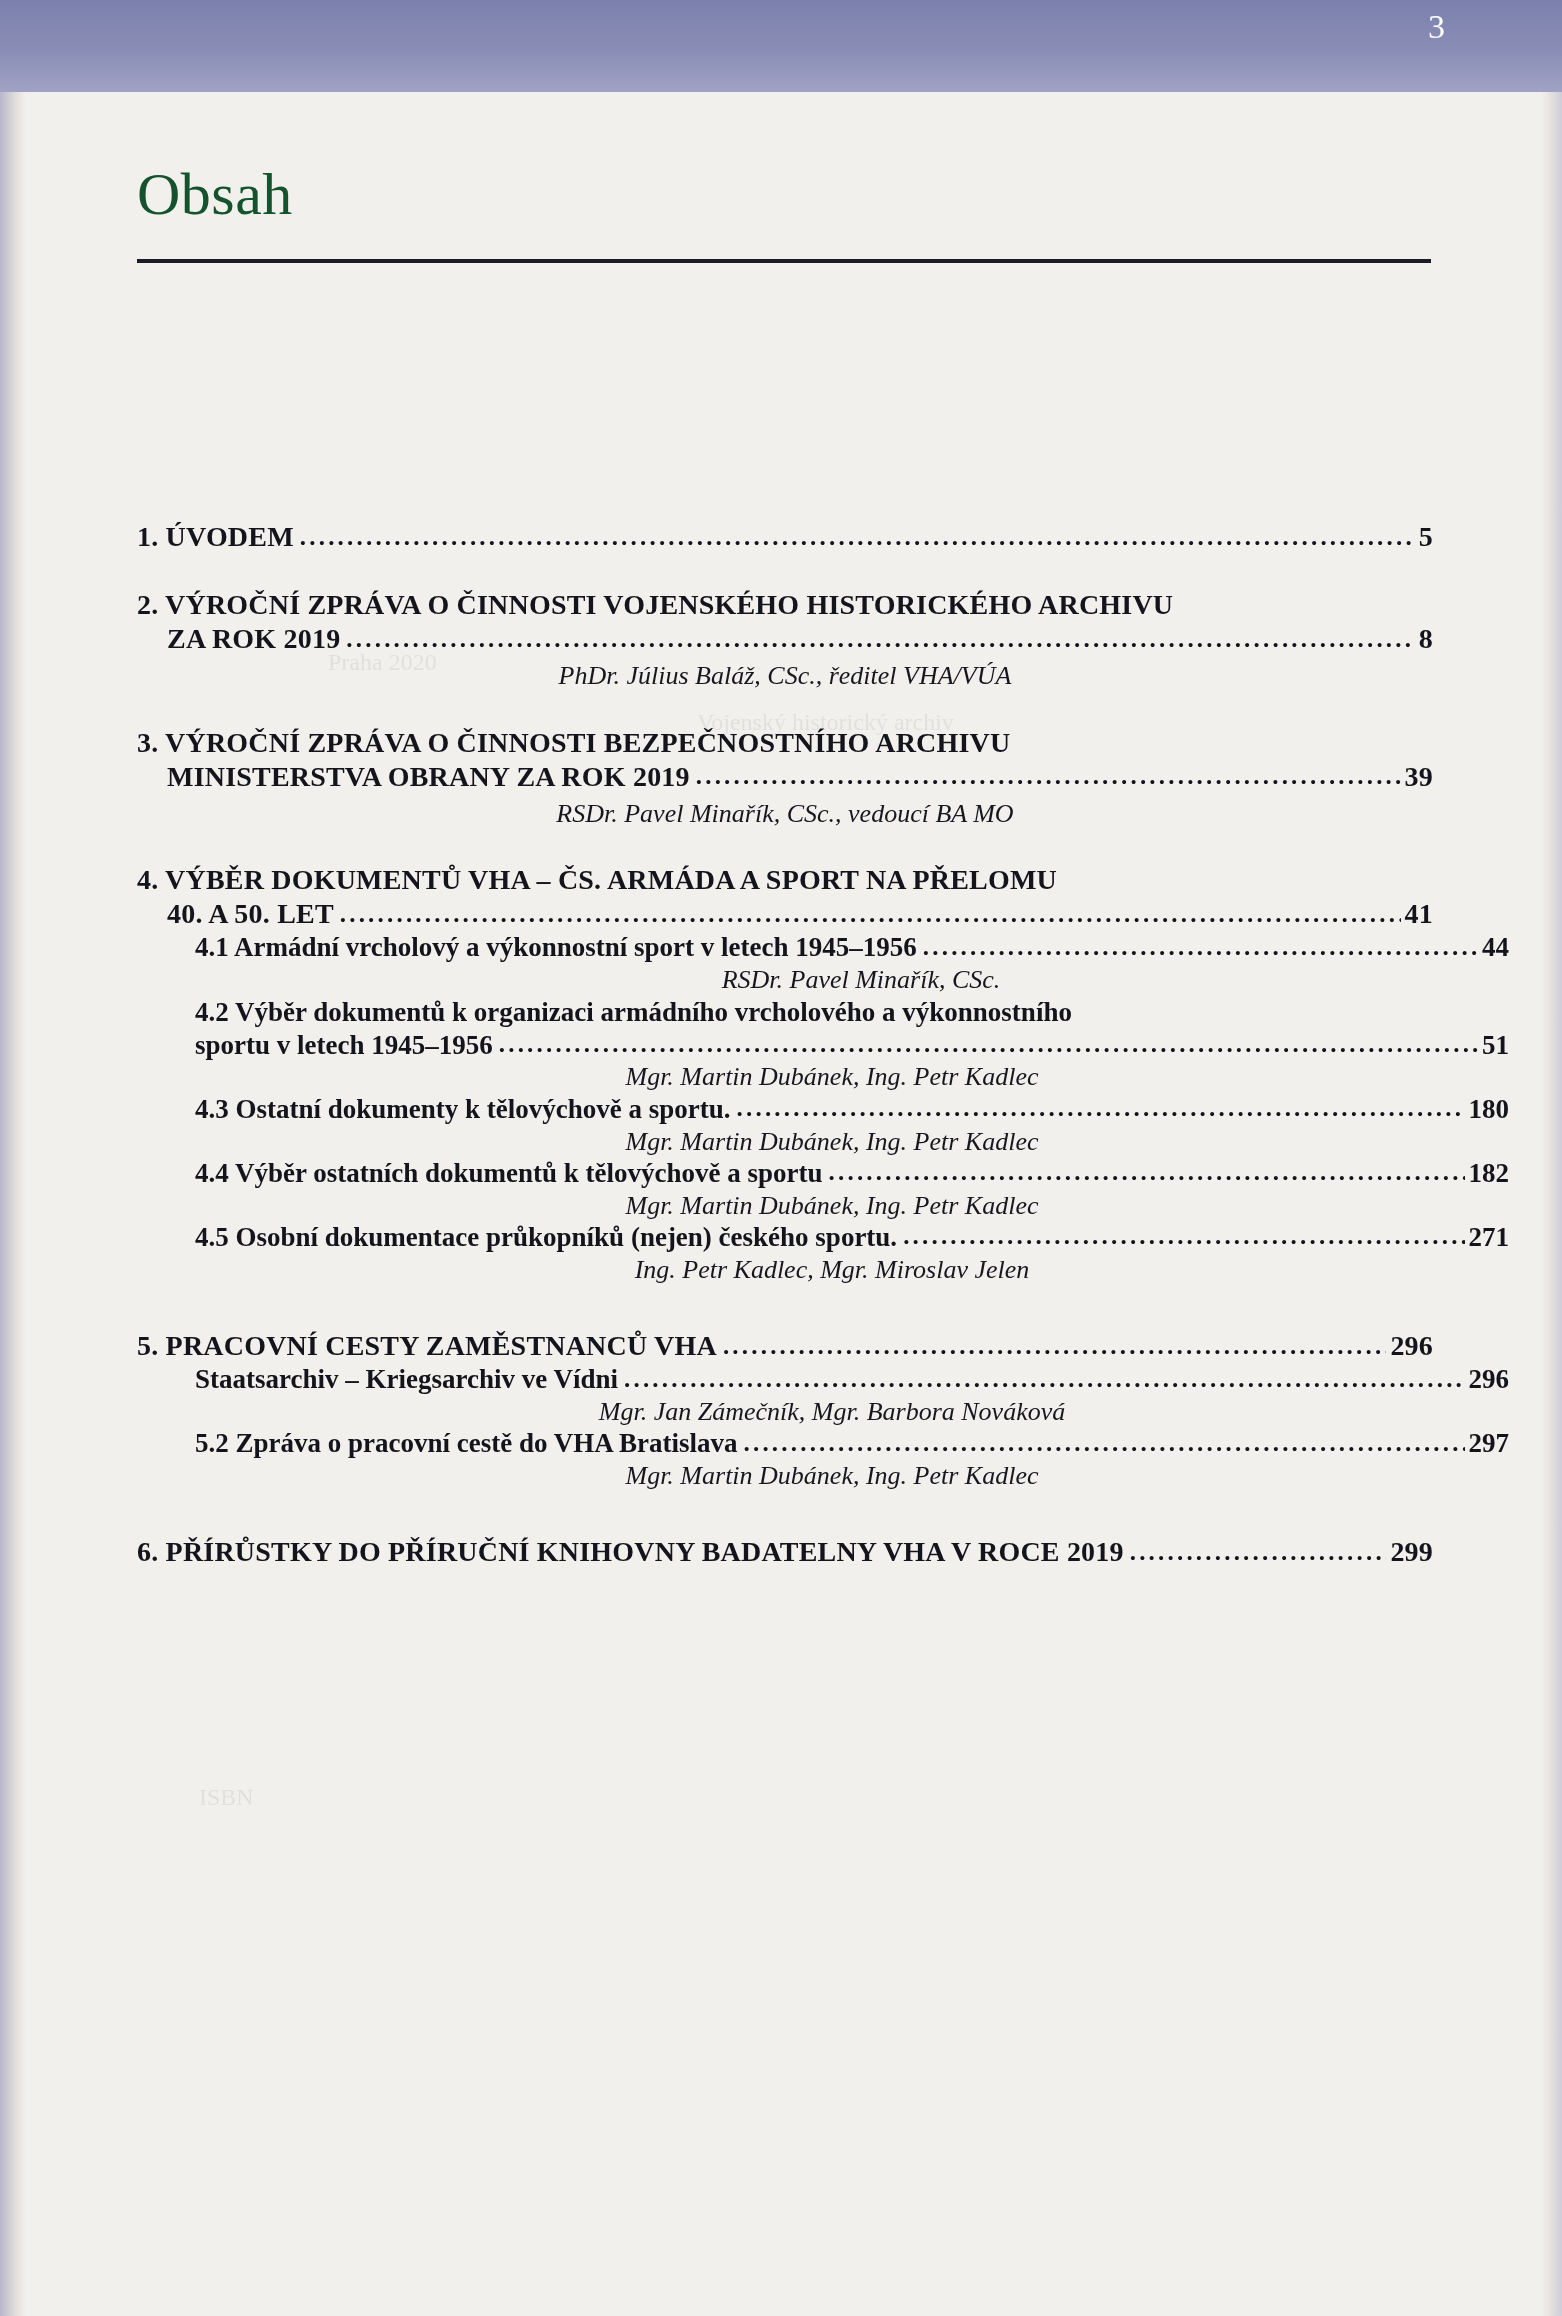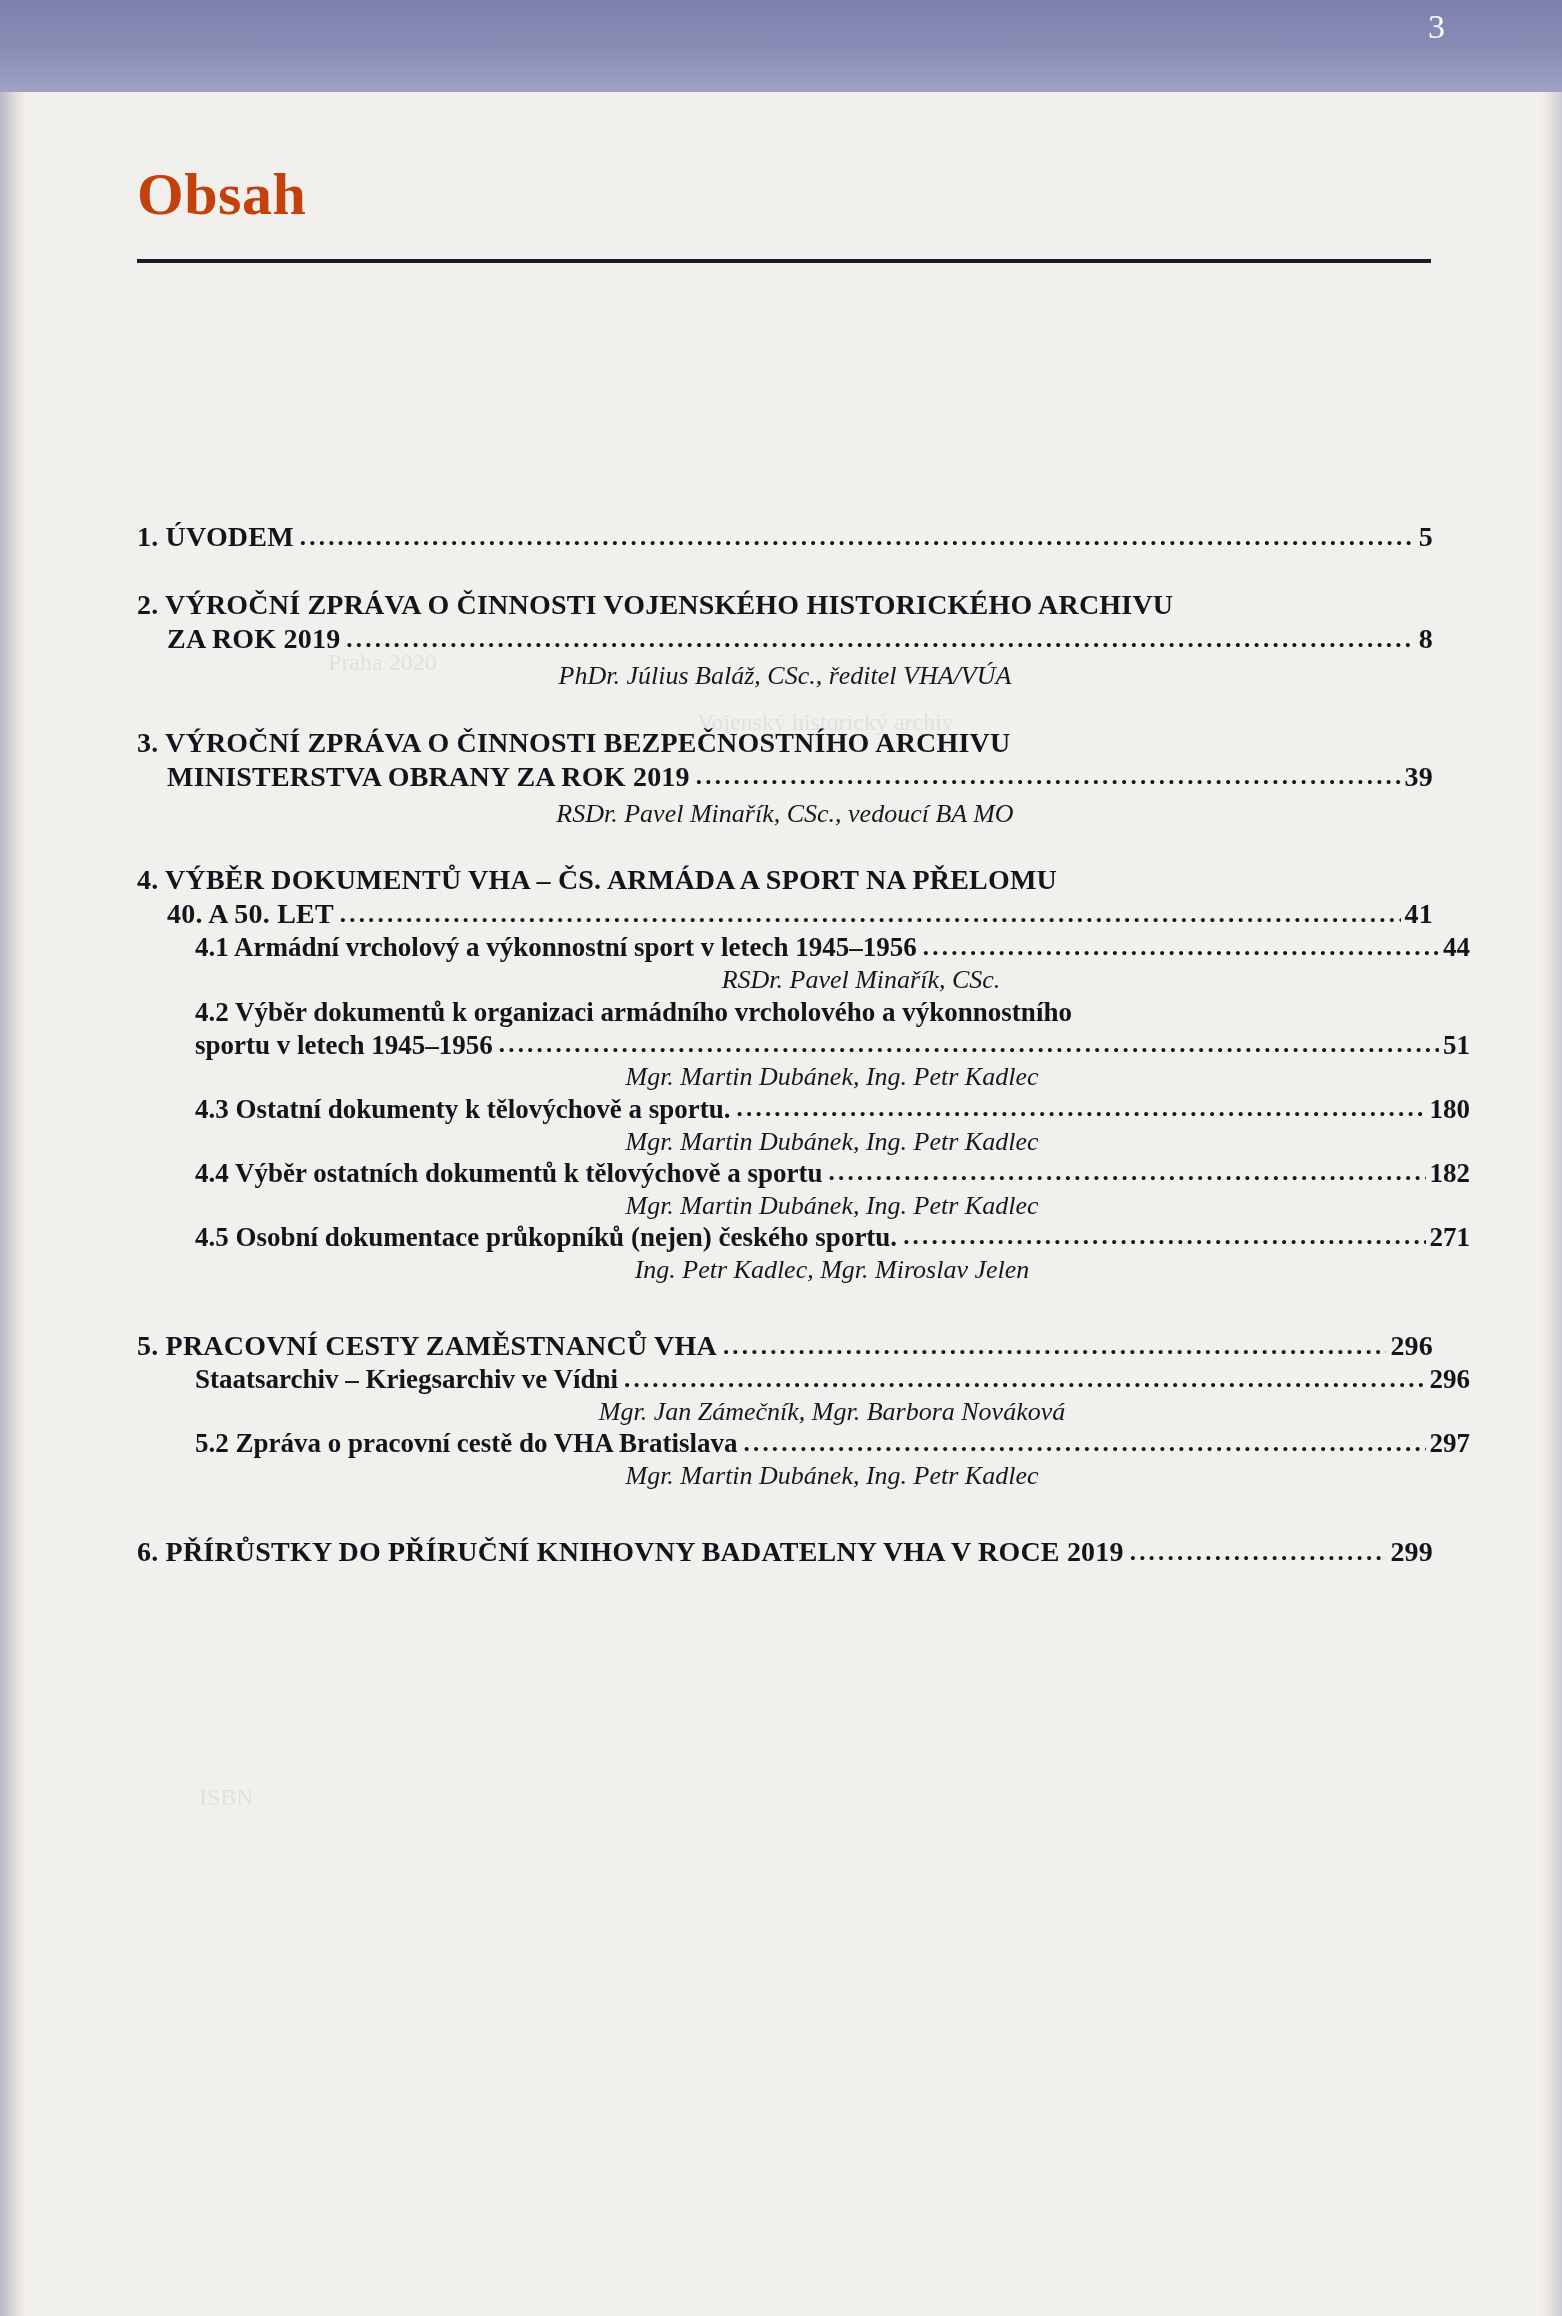--- a/index.html
+++ b/index.html
@@ -57,23 +57,23 @@
     position: absolute;
     left: 0; top: 92px;
     width: 1562px;
     height: 2225px;
   }
   .title {
     position: absolute;
     left: 137px;
     top: 68px;
     font-size: 60px;
-    font-weight: bold;
+    font-weight: normal;
     letter-spacing: 0.5px;
-    color: #c2410c;
+    color: #14532d;
     font-family: "Liberation Serif", serif;
   }
   .rule {
     position: absolute;
     left: 137px;
     top: 167px;
     width: 1294px;
     height: 4px;
     background: #1b1b28;
   }
@@ -126,21 +126,21 @@
   .author {
     font-style: italic;
     font-size: 26px;
     color: #17171f;
     line-height: 1.2;
     text-align: center;
   }
   
   .i0 { margin-left: 137px; margin-right: 129px; }
   .i1 { margin-left: 167px; margin-right: 129px; }
-  .i2 { margin-left: 195px; margin-right: 92px; }
+  .i2 { margin-left: 195px; margin-right: 53px; }
   .i3 { margin-left: 231px; margin-right: 129px; }
   .i4 { margin-left: 289px; margin-right: 129px; }
   .gap-xl { height: 44px; }
   .gap-l { height: 34px; }
   .gap-s { height: 4px; }
 
   
   .ghost {
     position: absolute;
     color: rgba(90, 88, 100, 0.10);

